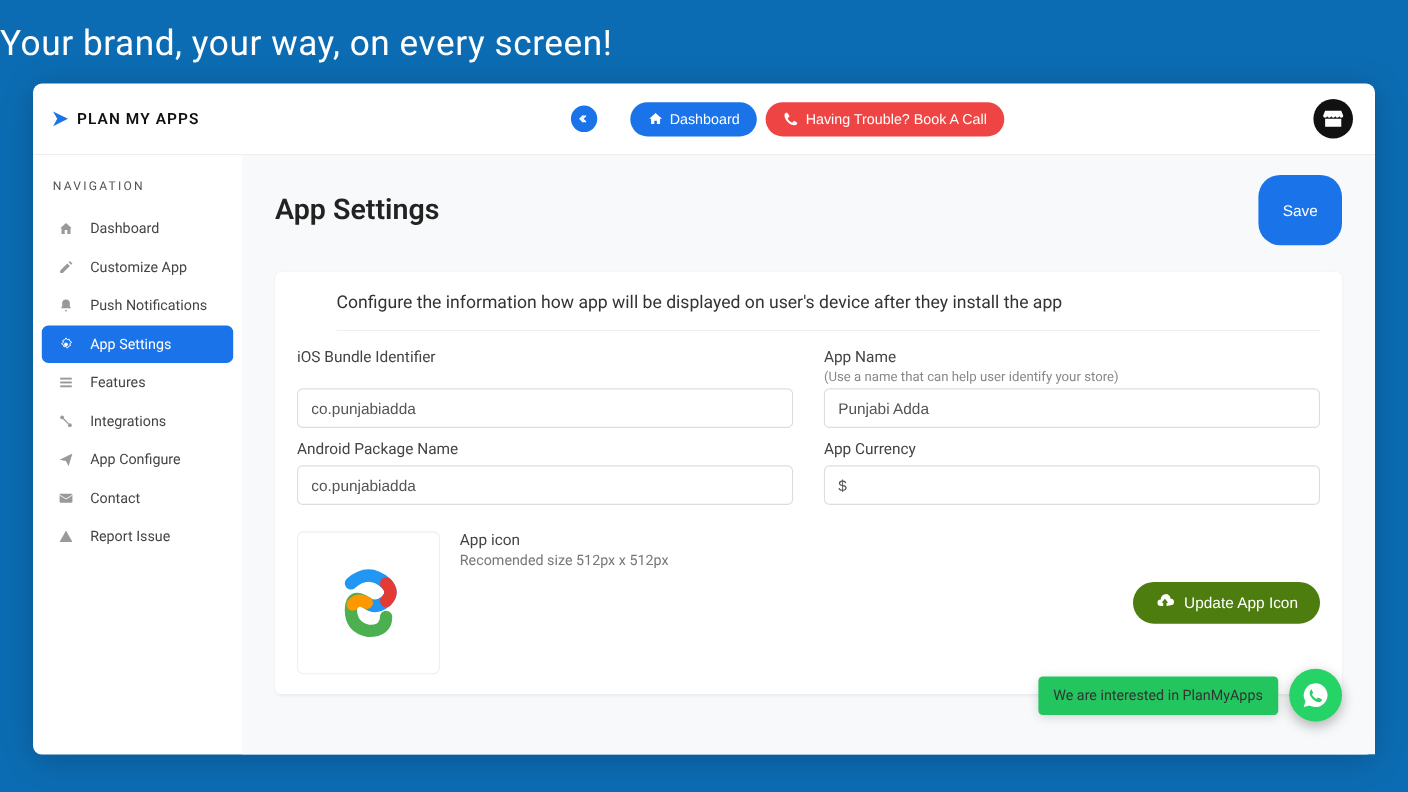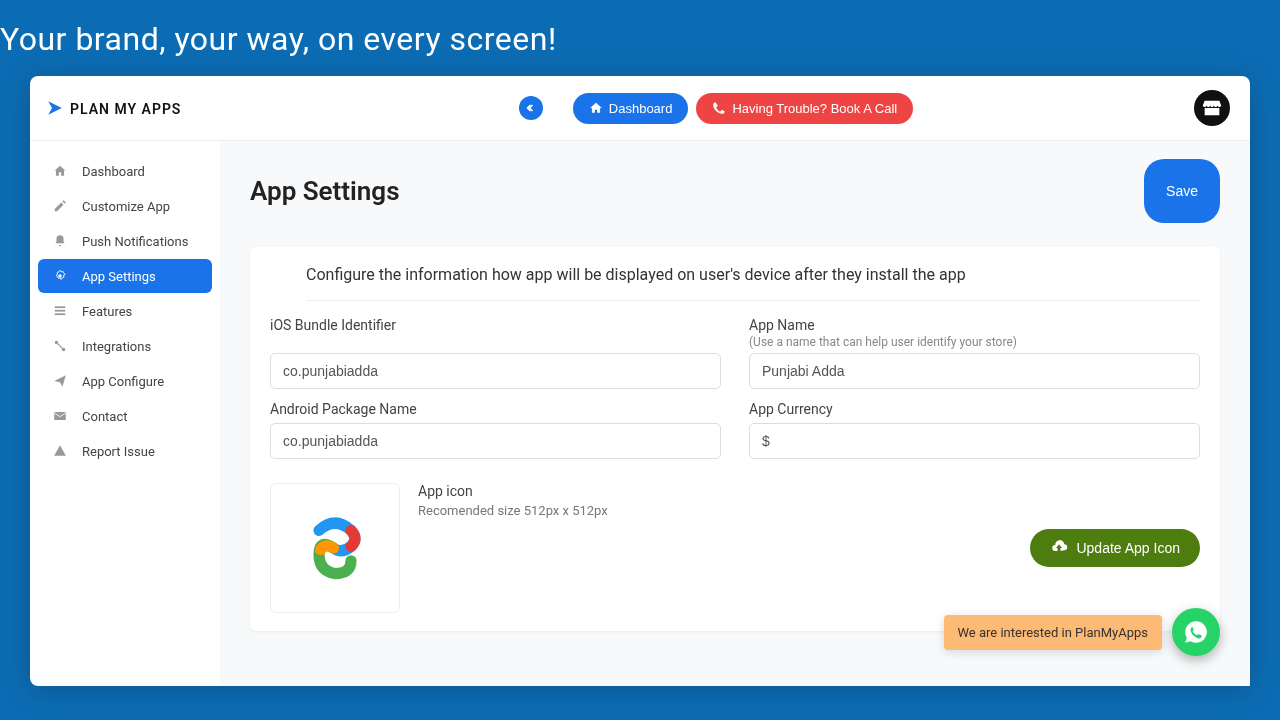--- a/index.html
+++ b/index.html
@@ -34,21 +34,21 @@
 .field-hint { font-size: 12px; color: #888; margin-bottom: 4px; }
 .field-input { width: 100%; border: 1px solid #ddd; border-radius: 5px; padding: 9px 12px; font-size: 14px; color: #555; }
 .icon-row { display: flex; align-items: flex-start; margin-top: 24px; gap: 18px; }
 .icon-preview { width: 130px; height: 130px; border: 1px solid #eee; border-radius: 6px; display:flex; align-items:center; justify-content:center; background:#fff; }
 .icon-info { flex: 1; }
 .icon-info .t1 { font-size: 14px; color: #444; margin-bottom: 4px; }
 .icon-info .t2 { font-size: 13px; color: #777; }
 .update-icon-btn { background: #4d7c0f; color:#fff; border:none; border-radius: 22px; padding: 10px 20px; font-size: 14px; display:inline-flex; align-items:center; gap:8px; cursor:pointer; align-self: center; }
 
 .whatsapp-bubble { position: absolute; right: 30px; bottom: 30px; display:flex; align-items:center; gap:10px; }
-.wa-text { background:#fdba74; padding: 10px 14px; border-radius: 4px; font-size: 13px; color:#333; box-shadow: 0 2px 10px rgba(0,0,0,0.15); }
+.wa-text { background:#22c55e; padding: 10px 14px; border-radius: 4px; font-size: 13px; color:#333; box-shadow: 0 2px 10px rgba(0,0,0,0.15); }
 .wa-circle { width: 48px; height: 48px; border-radius: 50%; background: #25d366; display:flex; align-items:center; justify-content:center; color:#fff; box-shadow: 0 4px 12px rgba(0,0,0,0.3); }
 </style>
 </head>
 <body>
 
 <div class="hero">Your brand, your way, on every screen!</div>
 
 <div class="app-window">
 
   <div class="topbar">
@@ -80,20 +80,21 @@
     </div>
     <div class="store-icon">
       <svg width="22" height="22" viewBox="0 0 24 24" fill="#fff">
           <path d="M4 4 h16 l2 5 c0 1 -1 2 -2 2 s-2 -1 -2 -2 c0 1 -1 2 -2 2 s-2 -1 -2 -2 c0 1 -1 2 -2 2 s-2 -1 -2 -2 c0 1 -1 2 -2 2 s-2 -1 -2 -2 c0 1 -1 2 -2 2 s-2 -1 -2 -2 Z M4 12 h16 v8 h-16 Z M9 14 h6 v6 h-6 Z"></path>
         </svg>
     </div>
   </div>
 
   <div class="body-area">
     <div class="sidebar">
+      <div class="nav-title">NAVIGATION</div>
 
       <div class="nav-item">
         <span class="nav-icon">
             <svg width="14" height="14" viewBox="0 0 24 24" fill="currentColor">
               <path d="M12 3 L3 11 h2 v9 h5 v-6 h4 v6 h5 v-9 h2 Z"></path>
             </svg>
           </span>
         <span>Dashboard</span>
       </div>
       <div class="nav-item">

